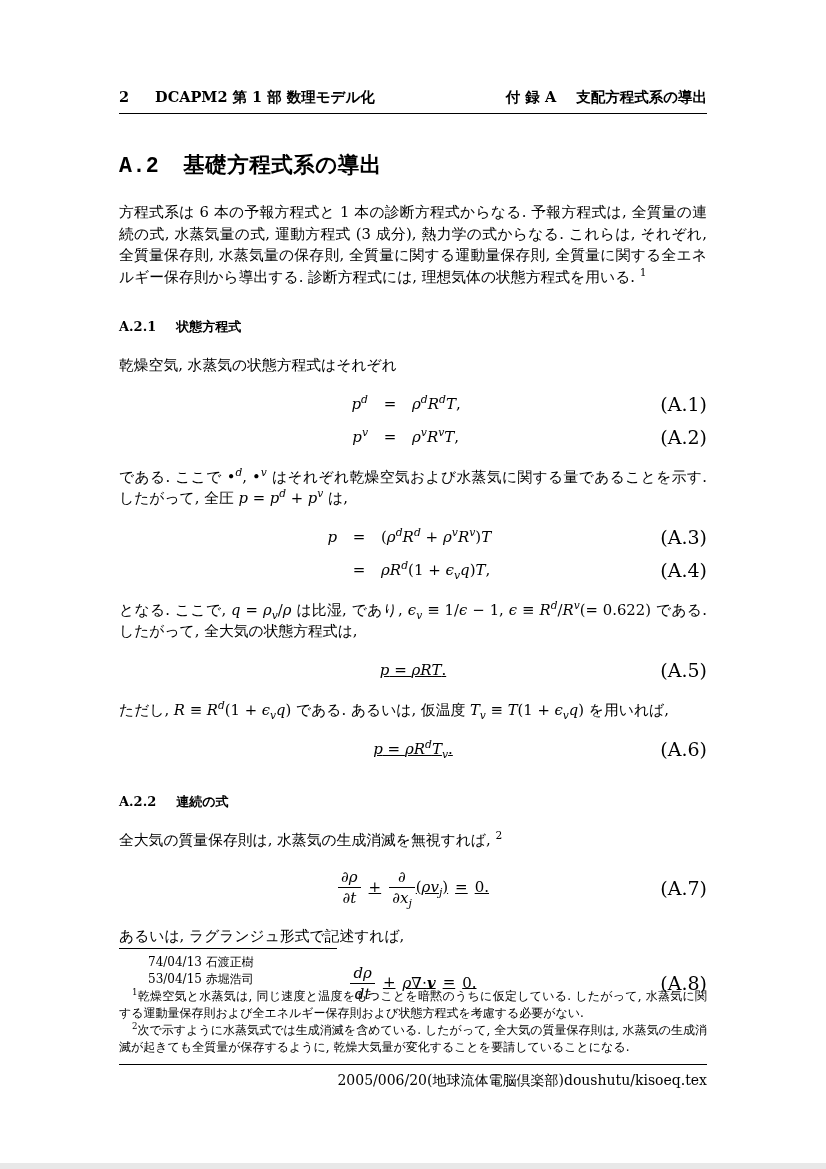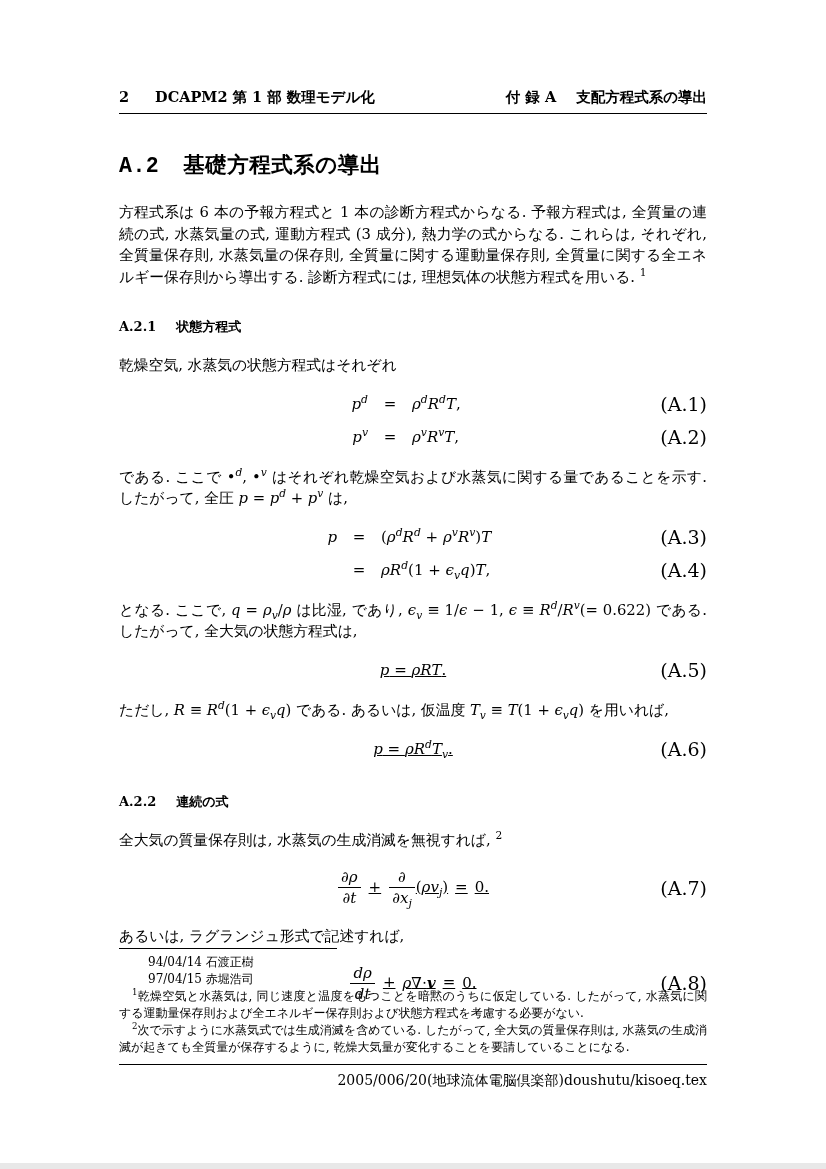--- a/index.html
+++ b/index.html
@@ -177,22 +177,22 @@
       <div class="eqrow eq-tall">
         <span><span class="frac"><span class="fnum"><i>dρ</i></span><span class="fden"><i>dt</i></span></span><span class="op">+</span><i>ρ</i>∇⋅<b><i>v</i></b><span class="op">=</span>0.</span>
         <span class="eqno">(A.8)</span>
       </div>
     </div>
 
   </div>
 
   <div class="footnotes">
     <div class="fnrule"></div>
-    <div class="fn-date">94/04/14 石渡正樹</div>
-    <div class="fn-date">97/04/15 赤堀浩司</div>
+    <div class="fn-date">74/04/13 石渡正樹</div>
+    <div class="fn-date">53/04/15 赤堀浩司</div>
     <p class="fn"><sup>1</sup>乾燥空気と水蒸気は, 同じ速度と温度をもつことを暗黙のうちに仮定している. したがって, 水蒸気に関する運動量保存則および全エネルギー保存則および状態方程式を考慮する必要がない.</p>
     <p class="fn"><sup>2</sup>次で示すように水蒸気式では生成消滅を含めている. したがって, 全大気の質量保存則は, 水蒸気の生成消滅が起きても全質量が保存するように, 乾燥大気量が変化することを要請していることになる.</p>
   </div>
 
   <div class="pgfoot">
     <span>2005/006/20(地球流体電脳倶楽部)</span>
     <span>doushutu/kisoeq.tex</span>
   </div>
 </div>
 

